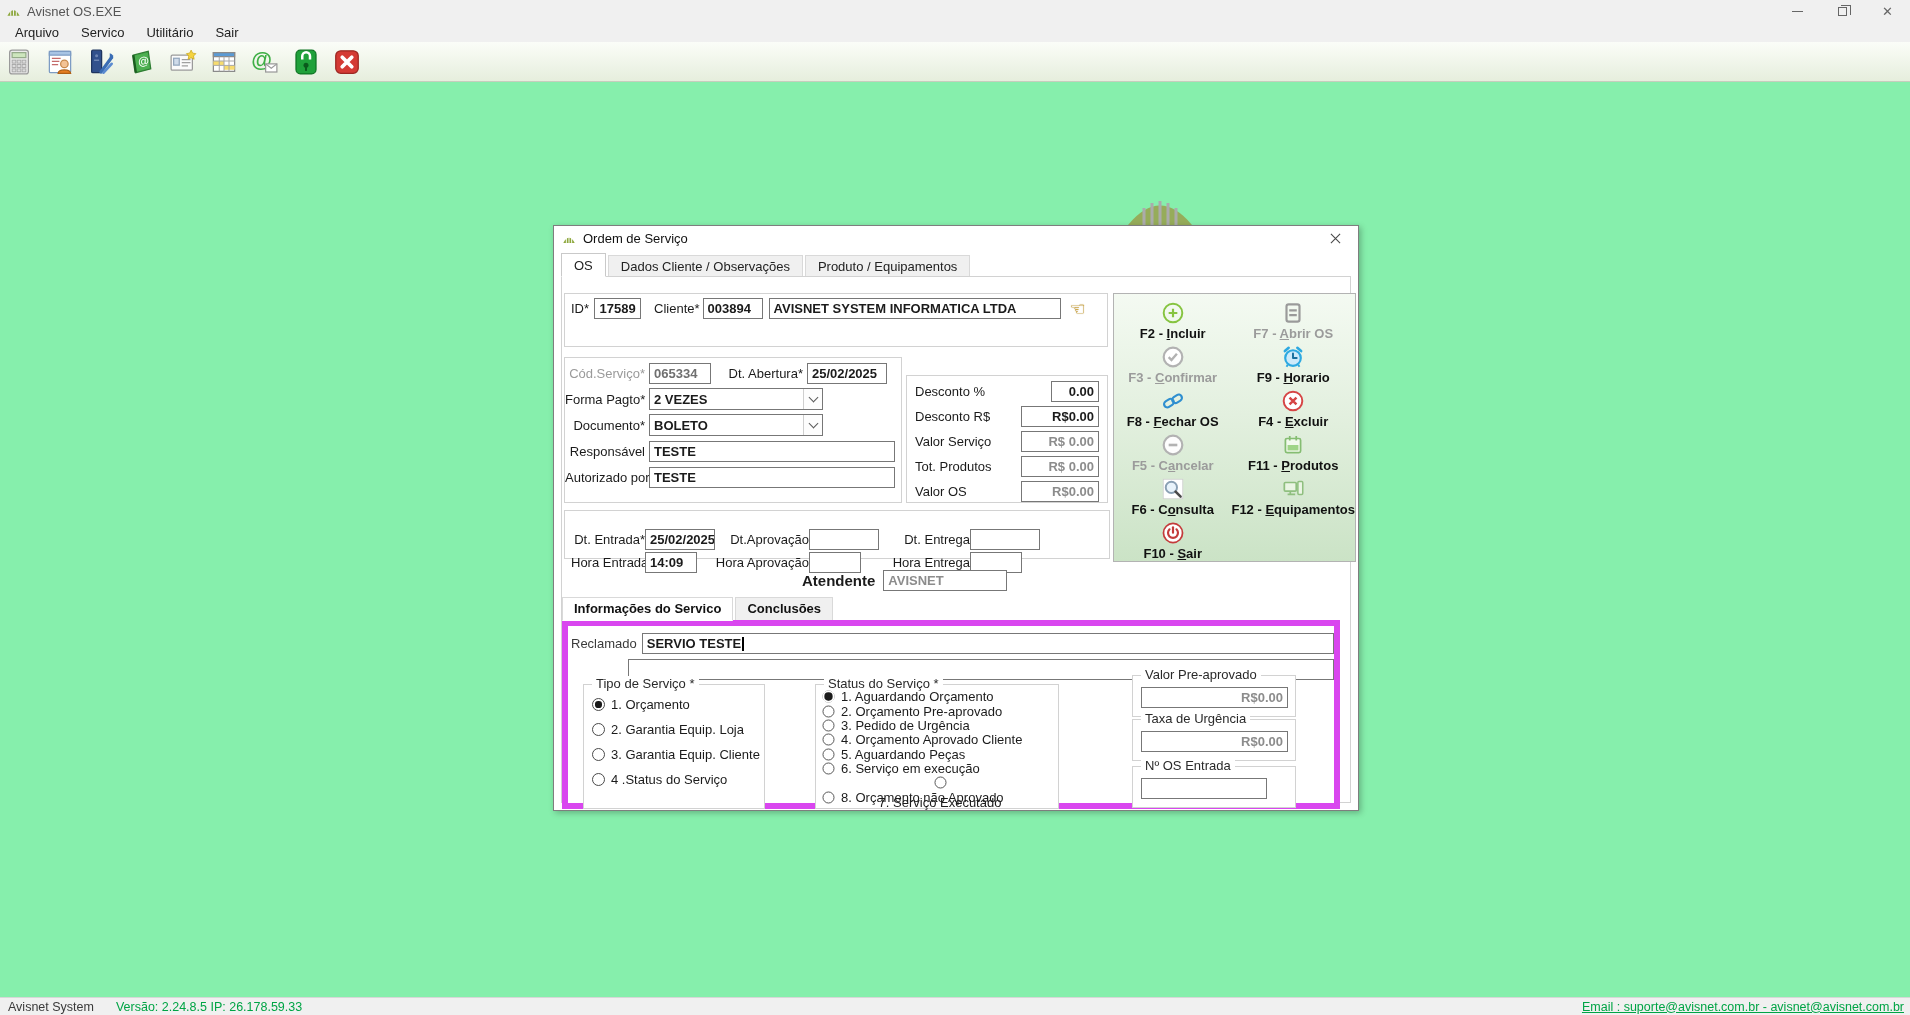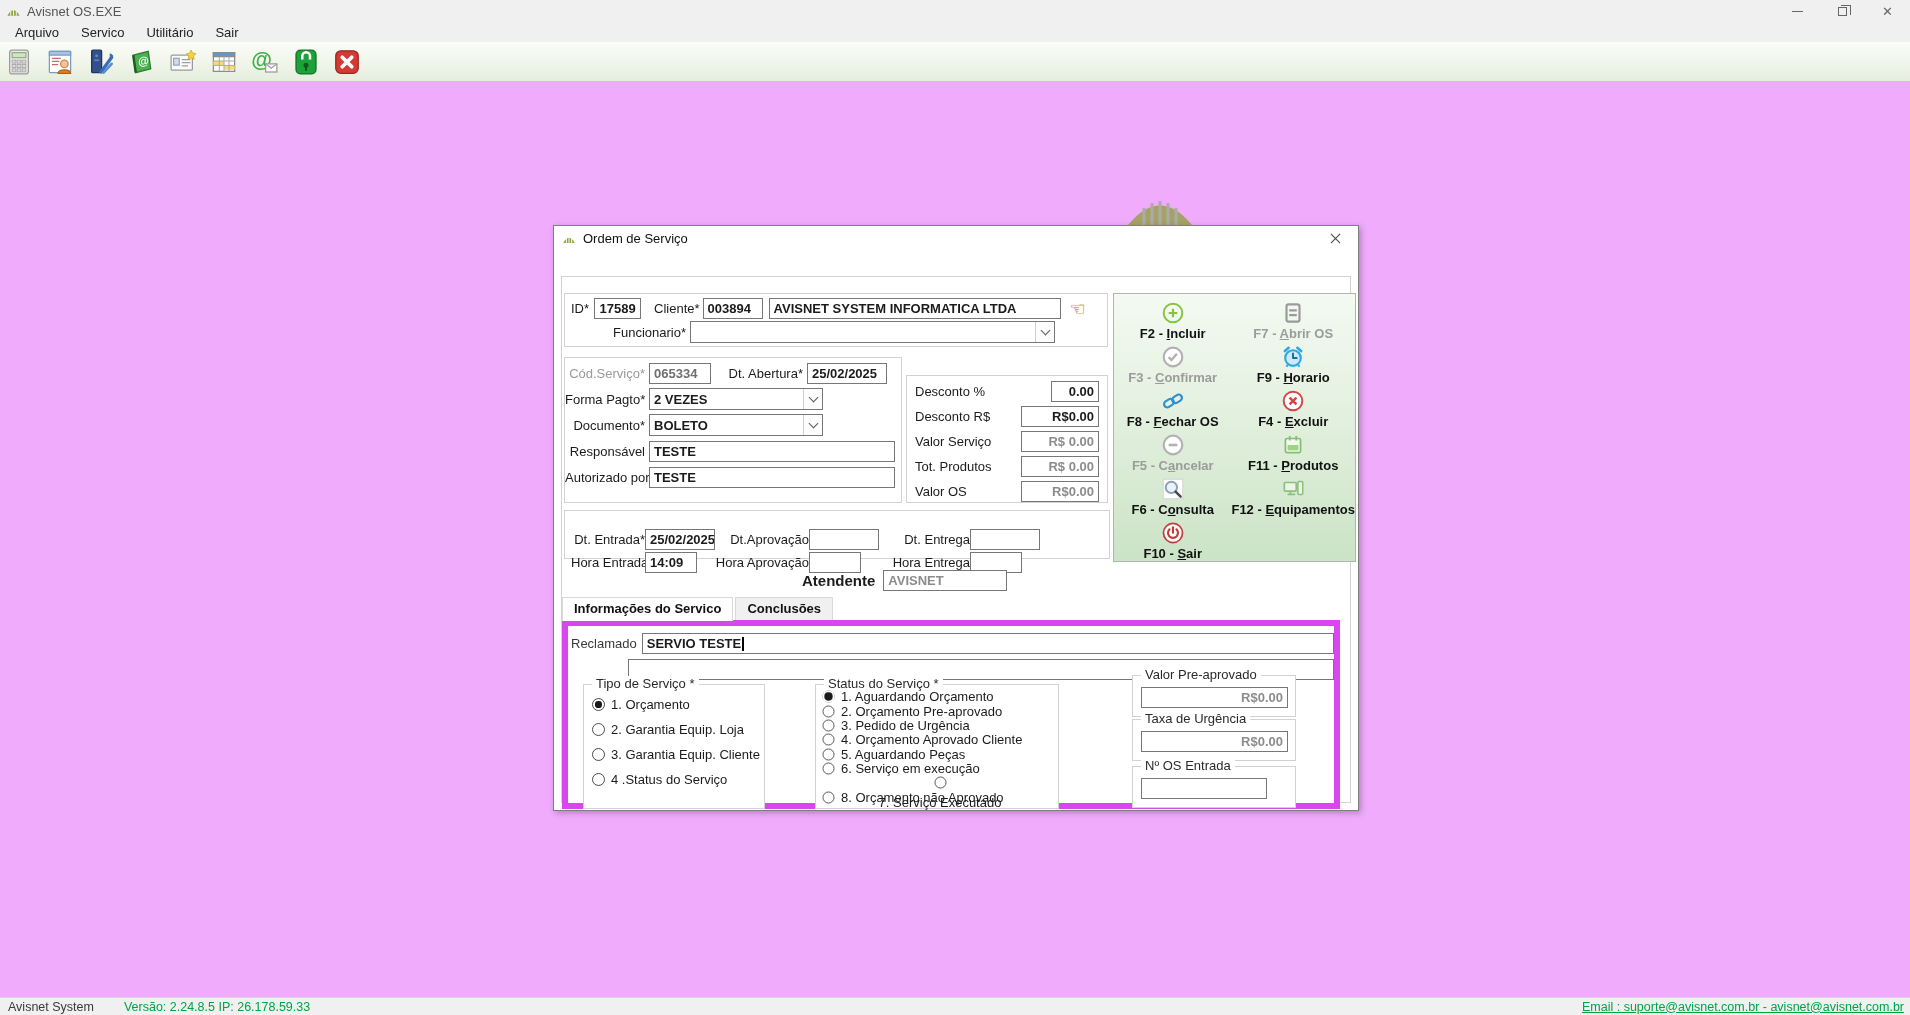--- a/index.html
+++ b/index.html
@@ -11,24 +11,24 @@
   .win-controls { margin-left:auto; display:flex; height:100%; }
   .win-btn { width:45px; display:flex; align-items:center; justify-content:center; color:#666; }
   .min-glyph { width:11px; border-top:1px solid #666; display:block; }
   .max-glyph { width:9px; height:9px; border:1px solid #666; display:block; position:relative; background:#f0f0f0;}
   .max-glyph::before { content:""; position:absolute; left:2px; top:-3px; width:9px; height:9px; border:1px solid #666; border-left:none; border-bottom:none; }
   .close-glyph { font-size:13px; line-height:1; }
   .menubar { height:20px; background:#f0f0f0; display:flex; align-items:center; padding-left:4px; }
   .menu-item { padding:2px 11px; color:#222; }
   .toolbar { height:40px; background:linear-gradient(#fbfdf8,#e6eedd); border-bottom:1px solid #c6cdbd; display:flex; align-items:center; padding-left:2px; gap:7px; }
   .tb-icon { width:34px; height:34px; display:flex; align-items:center; justify-content:center; }
-  .mdi { position:relative; height:915px; background:#f0abfc; overflow:hidden; }
+  .mdi { position:relative; height:915px; background:#86efac; overflow:hidden; }
   .statusbar { height:18px; background:#f0f0f0; border-top:1px solid #d7d7d7; display:flex; align-items:center; font-size:12.5px; position:relative; }
   .sb-app { color:#3a3a3a; margin-left:8px; }
-  .sb-version { color:#00a445; margin-left:30px; }
+  .sb-version { color:#00a445; margin-left:22px; }
   .sb-email { color:#00a445; text-decoration:underline; position:absolute; right:6px; }
   .watermark { position:absolute; left:1124px; top:118px; }
 
   
   .dialog { position:absolute; left:553px; top:143px; width:806px; height:586px; background:#fff;
     border:1px solid #7e7e7e; box-shadow:2px 2px 6px rgba(0,0,0,.25); }
   .dlg-titlebar { height:25px; display:flex; align-items:center; padding:0 8px; }
   .dlg-title { margin-left:7px; color:#111; }
   .dlg-close { margin-left:auto; width:30px; height:20px; display:flex; align-items:center; justify-content:center; color:#444; font-size:15px; }
   .dlg-tabs { position:absolute; left:7px; top:27px; display:flex; align-items:flex-end; height:24px; }
@@ -201,41 +201,37 @@
         <path d="M5 12 V5.5 M8 12 V3.5 M11 12 V5.5" stroke="#fff" stroke-width="1.1" fill="none"></path>
       </svg>
       <span class="dlg-title">Ordem de Serviço</span>
       <span class="dlg-close">
         <svg width="11" height="11" viewBox="0 0 12 12">
             <path d="M1 1l10 10M11 1 1 11" stroke="#4a4a4a" stroke-width="1.2"></path>
           </svg>
       </span>
     </div>
 
+    <div class="dlg-tabs">
+      <span class="dtab active">OS</span>
+      <span class="dtab">Dados Cliente / Observações</span>
+      <span class="dtab">Produto / Equipamentos</span>
+    </div>
 
     <div class="dlg-page">
 
       <div class="grp" style="left:2px; top:16px; width:544px; height:54px;">
         <div class="row" style="height:26px; padding-top:3px;">
           <span class="lbl" style="margin-left:6px;">ID*</span>
           <span class="fld center" style="width:47px; margin-left:5px;">17589</span>
           <span class="lbl" style="margin-left:13px;">Cliente*</span>
           <span class="fld" style="width:60px; margin-left:3px;">003894</span>
           <span class="fld" style="width:292px; margin-left:6px;">AVISNET SYSTEM INFORMATICA LTDA</span>
           <span class="hand-icon" style="margin-left:9px;">☜</span>
         </div>
-        <div class="row" style="height:24px;">
-          <span class="lbl" style="margin-left:48px;">Funcionario*</span>
-          <span class="combo" style="width:365px; margin-left:4px;">
-            <span class="cval"><span class="redacted"></span></span>
-            <span class="cbtn">
-                <span class="chev"></span>
-              </span>
-          </span>
-        </div>
       </div>
 
       <div class="grp" style="left:2px; top:80px; width:338px; height:146px;">
         <div class="row" style="height:26px; margin-top:2px;">
           <span class="lbl gray right" style="width:80px;">Cód.Serviço*</span>
           <span class="fld dim" style="width:62px; margin-left:4px;">065334</span>
           <span class="lbl right" style="width:92px;">Dt. Abertura*</span>
           <span class="fld" style="width:80px; margin-left:4px;">25/02/2025</span>
         </div>
         <div class="row" style="height:26px;">

